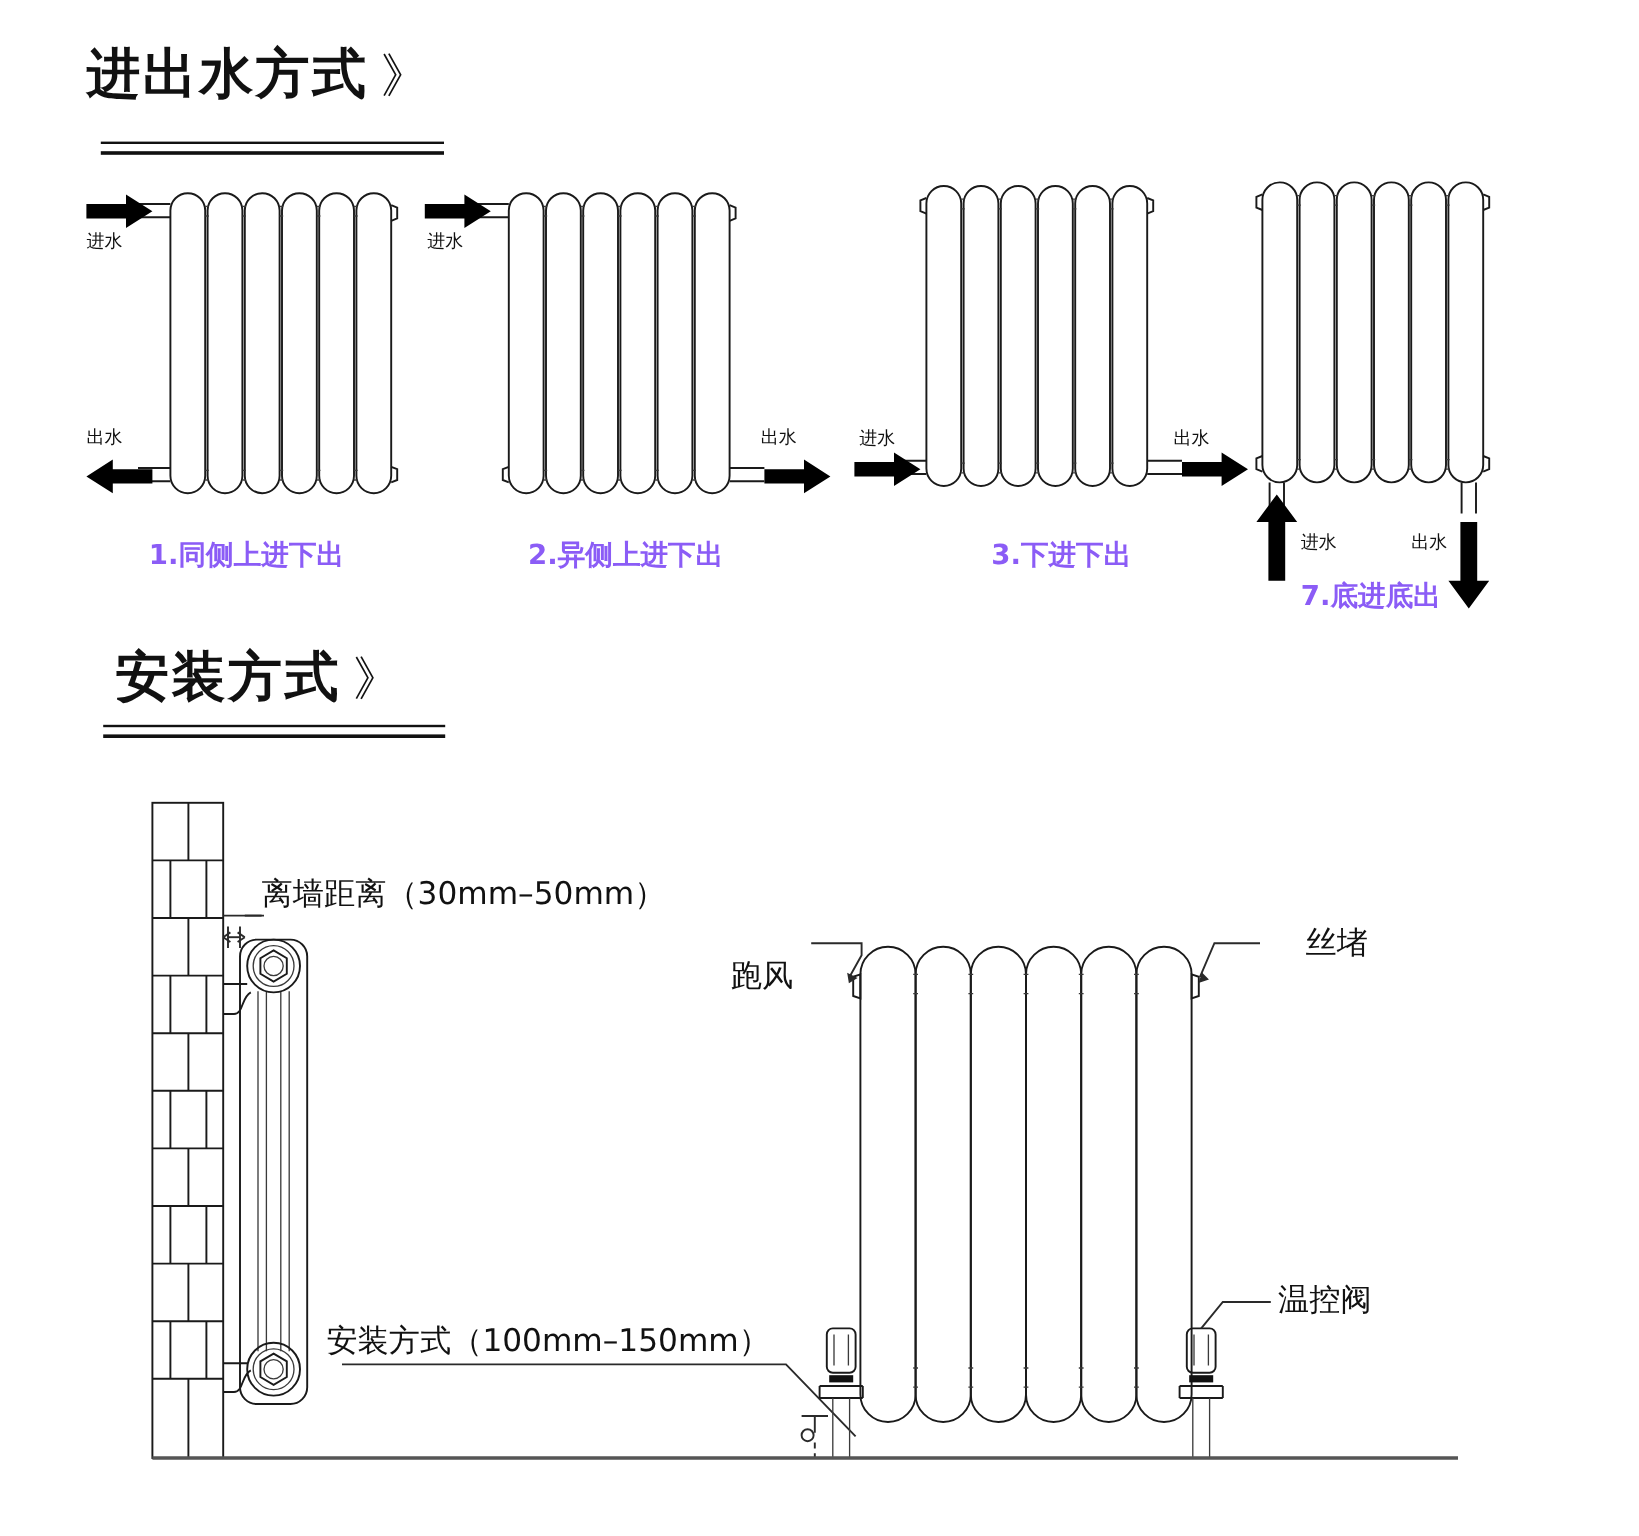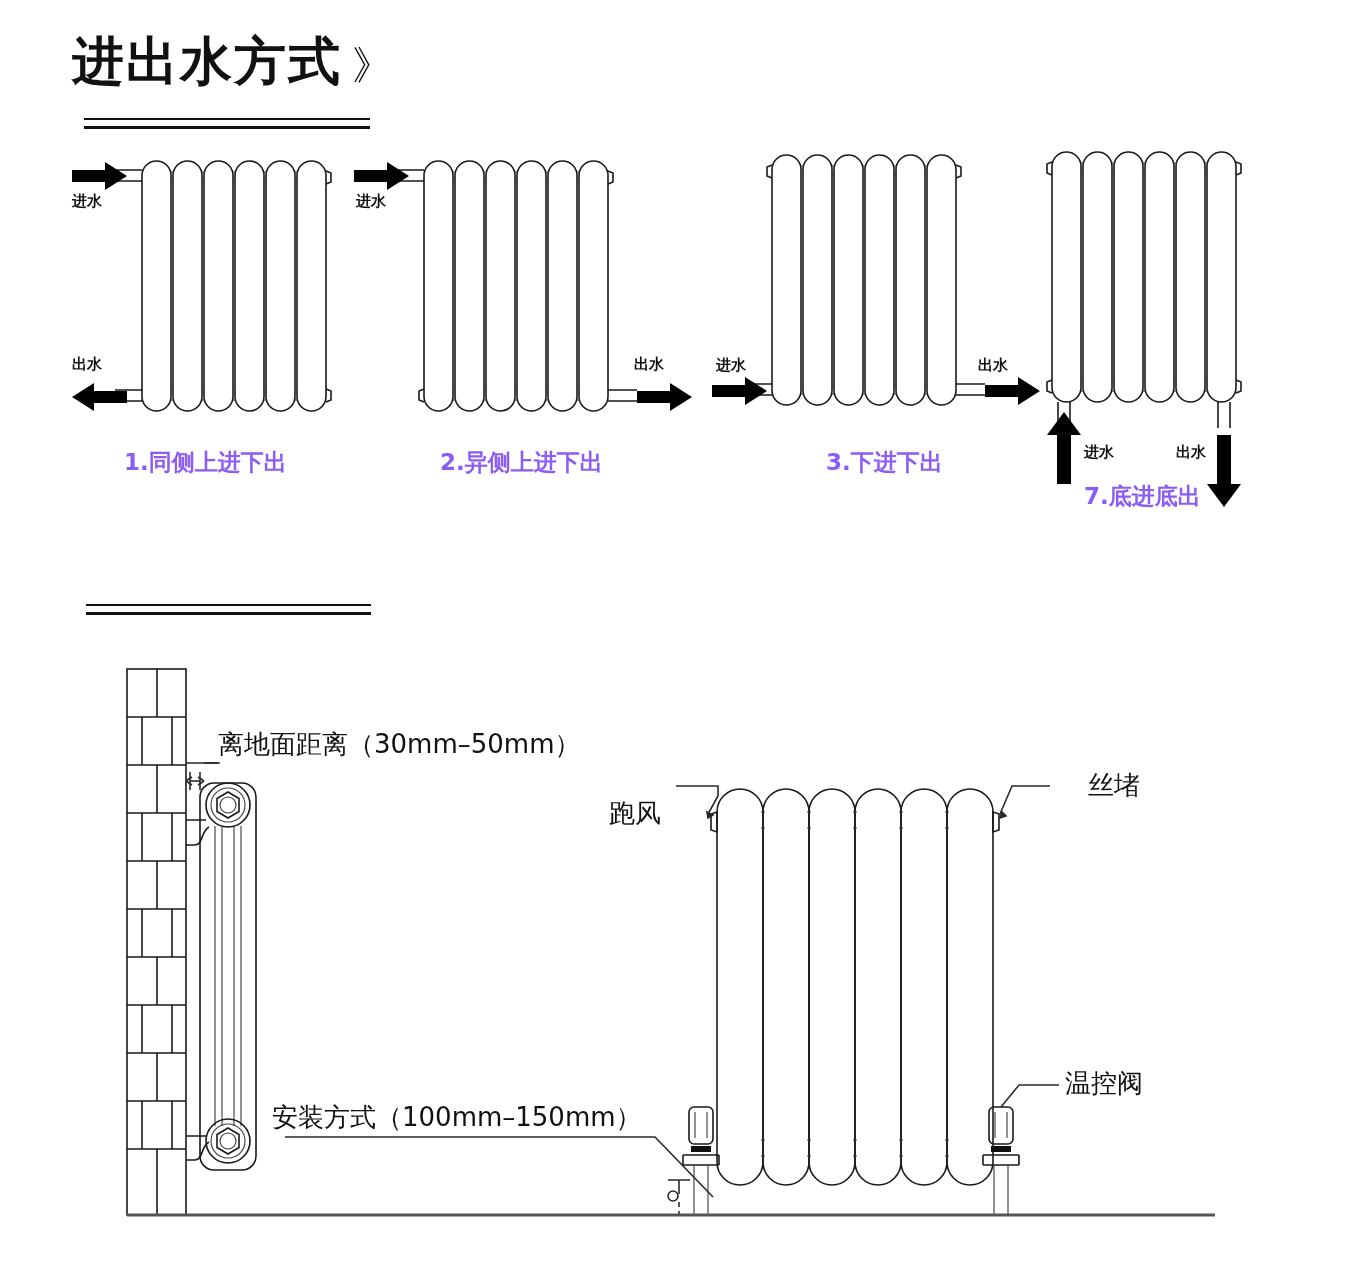--- a/index.html
+++ b/index.html
@@ -9,27 +9,27 @@
     font-family:"Liberation Sans","DejaVu Sans",sans-serif;
     color:#111111;
     position:relative;
     overflow:hidden;
   }
   .stage{position:absolute;left:0;top:0;width:1366px;height:1280px;}
 
   
   .section-head{position:absolute;}
   .section-head .title{
-    font-size:52px;
+    font-size:45px;
     font-weight:700;
     letter-spacing:2px;
     color:#111;
     line-height:1;
     white-space:nowrap;
-    font-family:Liberation Serif, serif;
+    font-family:Liberation Mono, monospace;
   }
   .section-head .chev{
     font-size:40px;font-weight:400;color:#111;margin-left:10px;
   }
   .rule{position:absolute;background:#111;}
   .rule.thin{height:2px;}
   .rule.thin2{height:3px;}
 
   
   .caption{
@@ -37,21 +37,21 @@
     font-size:23px;
     font-weight:700;
     color:#8b5cf6;
     white-space:nowrap;
     font-family:"DejaVu Sans","Liberation Sans",sans-serif;
   }
   
   .flowlabel{
     position:absolute;
     font-size:15px;
-    font-weight:700;
+    font-weight:400;
     color:#111;
     white-space:nowrap;
     font-family:"DejaVu Sans","Liberation Sans",sans-serif;
   }
   
   .annot{
     position:absolute;
     font-size:26px;
     color:#111;
     white-space:nowrap;
@@ -190,20 +190,23 @@
     </g>
 
     <g class="fillblk">
       <path d="M1217 435 h14 v49 h10 l-17 23 l-17 -23 h10 z"></path>
     </g>
   </svg>
   <div class="flowlabel" style="left:1084px;top:443px;">进水</div>
   <div class="flowlabel" style="left:1176px;top:443px;">出水</div>
   <div class="caption" style="left:1084px;top:481px;">7.底进底出</div>
 
+  <div class="section-head" style="left:96px;top:538px;">
+    <span class="title">安装方式</span><span class="chev">》</span>
+  </div>
   <div class="rule thin" style="left:86px;top:604px;width:285px;"></div>
   <div class="rule thin2" style="left:86px;top:612px;width:285px;"></div>
 
   <svg width="1366" height="1280">
 
     <g class="brick">
       <rect x="127" y="669" width="59" height="546"></rect>
 
       <path d="M127 717 h59 M127 765 h59 M127 813 h59 M127 861 h59 M127 909 h59 M127 957 h59 M127 1005 h59 M127 1053 h59 M127 1101 h59 M127 1149 h59"></path>
 
@@ -298,19 +301,19 @@
       <path class="ln-thin" d="M994 1165 v50 M1008 1165 v50"></path>
     </g>
 
     <g class="ln-lead">
       <path d="M1059 1085 h-40 l-18 22"></path>
     </g>
 
     <path class="floor" d="M127 1215 H1215"></path>
   </svg>
 
-  <div class="annot" style="left:218px;top:727px;">离地面距离（30mm–50mm）</div>
+  <div class="annot" style="left:218px;top:727px;">离墙距离（30mm–50mm）</div>
   <div class="annot" style="left:272px;top:1100px;">安装方式（100mm–150mm）</div>
   <div class="annot" style="left:609px;top:796px;">跑风</div>
   <div class="annot" style="left:1088px;top:768px;">丝堵</div>
   <div class="annot" style="left:1065px;top:1066px;">温控阀</div>
 
 </div>
 
 </body></html>

